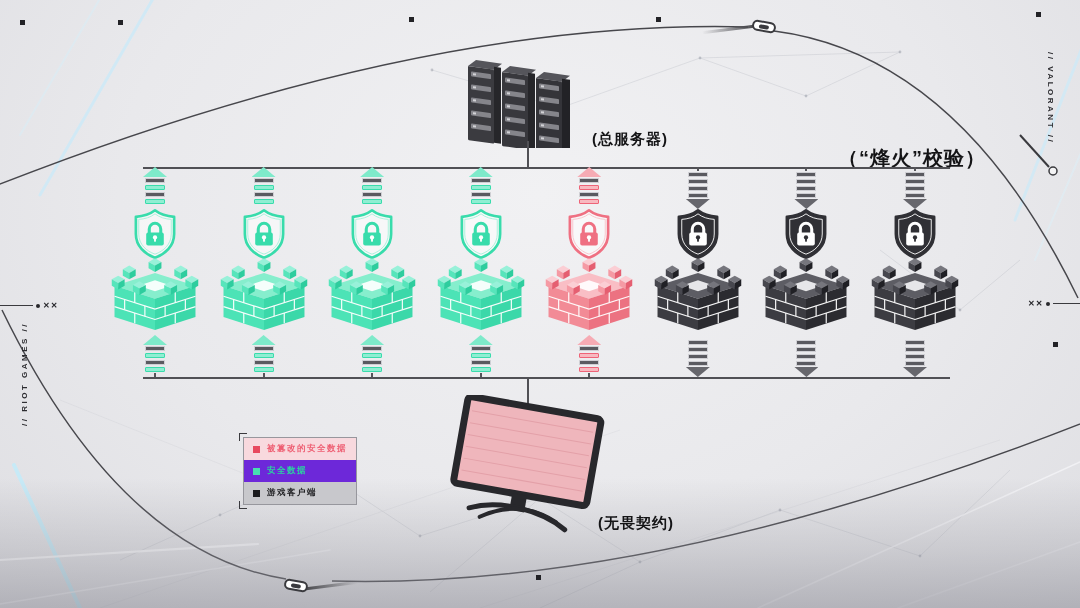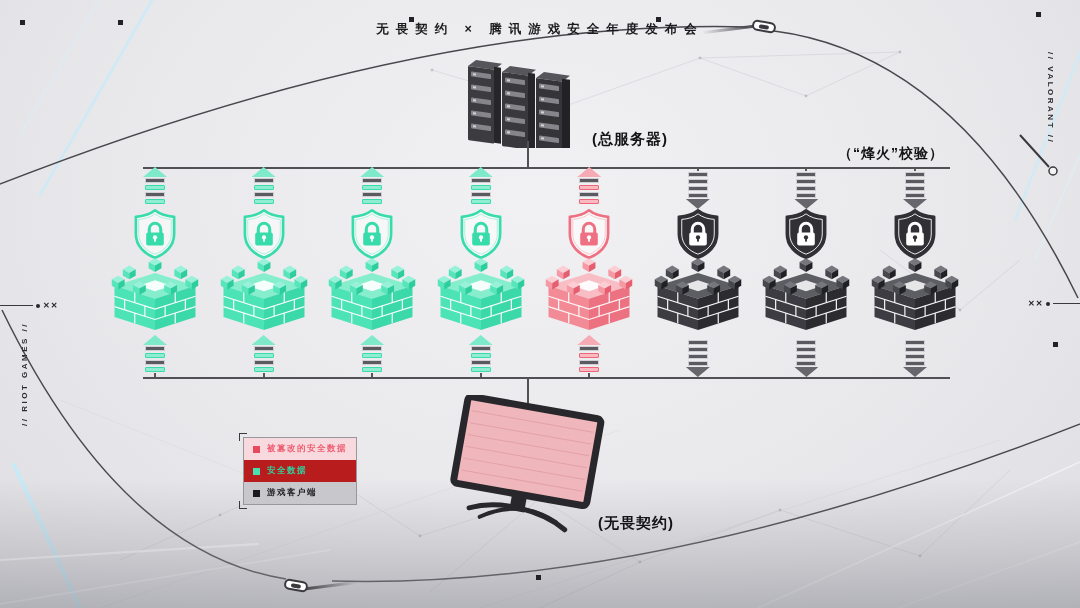--- a/index.html
+++ b/index.html
@@ -16,21 +16,21 @@
 
   .page-title{position:absolute;left:0;top:21px;width:1080px;text-align:center;
     font-size:12.5px;font-weight:700;letter-spacing:7px;color:#1b1b1e;}
 
   .side-label{position:absolute;font-size:8px;font-weight:700;letter-spacing:2.5px;color:#2c2c30;}
   .side-label.left{left:20px;top:316px;writing-mode:vertical-rl;transform:rotate(180deg);height:110px;}
   .side-label.right{left:1046px;top:52px;writing-mode:vertical-rl;height:140px;}
 
   .diagram-label{position:absolute;font-size:15px;font-weight:700;color:#141416;letter-spacing:1px;white-space:nowrap;text-align:right;}
   .label-server{left:592px;top:130px;}
-  .label-beacon{left:838px;top:145px;font-size:14px;}
+  .label-beacon{left:838px;top:145px;font-size:20px;}
   .label-client{left:598px;top:514px;}
 
   .hline{position:absolute;height:1.5px;background:#505055;}
   .vline{position:absolute;width:1.5px;background:#505055;}
   .line-top{left:143px;top:167px;width:807px;}
   .line-bottom{left:143px;top:377px;width:807px;}
   .stem-server{left:527px;top:141px;height:27px;}
   .stem-client{left:527px;top:378px;height:26px;}
 
   
@@ -232,21 +232,20 @@
     <span class="mline"></span>
     <span class="mdot"></span>
     <span class="mxx">✕✕</span>
   </div>
   <div class="edge-marker marker-right">
     <span class="mxx">✕✕</span>
     <span class="mdot"></span>
     <span class="mline"></span>
   </div>
 
-  <div class="page-title">无畏契约 × 腾讯游戏安全年度发布会</div>
   <div class="side-label left">// RIOT GAMES //</div>
   <div class="side-label right">// VALORANT //</div>
 
   <svg style="position:absolute;left:460px;top:52px" width="140" height="96">
     <g transform="translate(8,10)">
       <g transform="translate(0,4) skewY(8)">
         <polygon points="0,0 8,-7 34,-7 26,0" fill="#55555b"></polygon>
         <rect x="26" y="-3" width="7" height="76" fill="#26262a"></rect>
         <rect x="0" y="0" width="26" height="74" rx="1" fill="#3b3b40"></rect>
         <g fill="#85858b">
@@ -515,21 +514,21 @@
       <path d="M52 129 Q88 104 128 121" stroke="#28282c" stroke-width="4" fill="none" stroke-linecap="round"></path>
     </g>
   </svg>
   <div class="diagram-label label-client">(无畏契约)</div>
 
   <div class="legend" id="legend">
       <div class="legend-row" style="background: rgb(248, 217, 222);">
     <span class="legend-swatch" style="background: rgb(232, 73, 95);"></span>
     <span class="legend-label" style="color: rgb(238, 95, 115);">被篡改的安全数据</span>
   </div>
-      <div class="legend-row" style="background: #b91c1c;">
+      <div class="legend-row" style="background: #6d28d9;">
     <span class="legend-swatch" style="background: rgb(71, 224, 177);"></span>
     <span class="legend-label" style="color: rgb(43, 211, 160);">安全数据</span>
   </div>
       <div class="legend-row" style="background: rgb(200, 200, 204);">
     <span class="legend-swatch" style="background: rgb(27, 27, 30);"></span>
     <span class="legend-label" style="color: rgb(29, 29, 32);">游戏客户端</span>
   </div>
     </div>
 
 </div>

